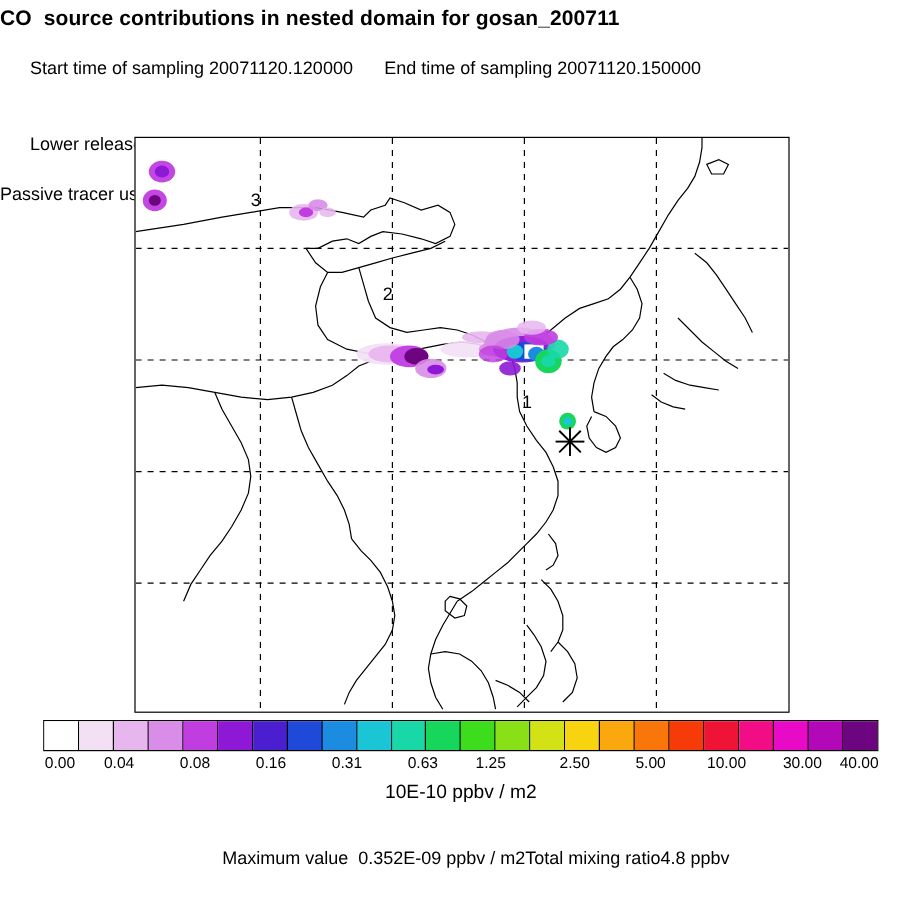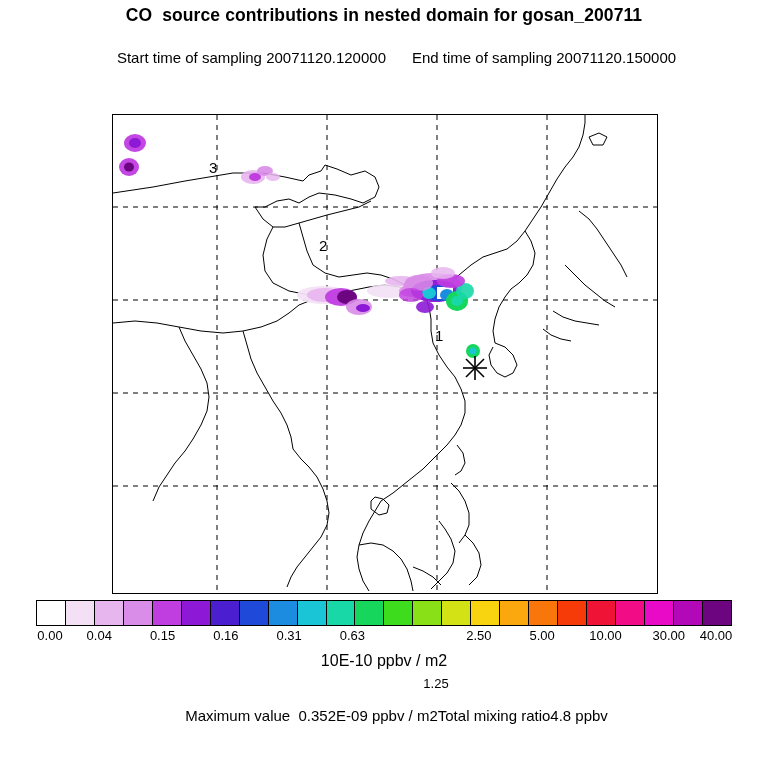--- a/index.html
+++ b/index.html
@@ -15,21 +15,21 @@
     overflow: hidden;
     position: relative;
   }
   .page {
     width: 768px;
     height: 768px;
     position: relative;
   }
   
   .header {
-    text-align: center;
+    text-align: left;
     padding-top: 4px;
   }
   .title {
     font-size: 17.5px;
     font-weight: bold;
     letter-spacing: 0.1px;
     line-height: 22px;
     white-space: pre;
   }
   .subline {
@@ -283,25 +283,25 @@
         <div style="background: rgb(239, 20, 54);"></div>
         <div style="background: rgb(242, 12, 134);"></div>
         <div style="background: rgb(232, 10, 198);"></div>
         <div style="background: rgb(178, 8, 184);"></div>
         <div style="background: rgb(109, 5, 128);"></div>
       </div>
   </div>
   <div class="cbar-labels" id="cbar-labels">
       <span style="left: 50px;">0.00</span>
       <span style="left: 99.2727px;">0.04</span>
-      <span style="left: 162.545px;">0.15</span>
+      <span style="left: 162.545px;">0.08</span>
       <span style="left: 225.818px;">0.16</span>
       <span style="left: 289.091px;">0.31</span>
       <span style="left: 352.364px;">0.63</span>
-      <span style="left: 436px; margin-top: 48px;">1.25</span>
+      <span style="left: 409px;">1.25</span>
       <span style="left: 478.909px;">2.50</span>
       <span style="left: 542.182px;">5.00</span>
       <span style="left: 605.455px; text-align: right;">10.00</span>
       <span style="left: 668.727px;">30.00</span>
       <span style="left: 716px;">40.00</span>
     </div>
   <div class="cbar-unit">10E-10 ppbv / m2</div>
 
   <div class="footer">
     <div class="row">

